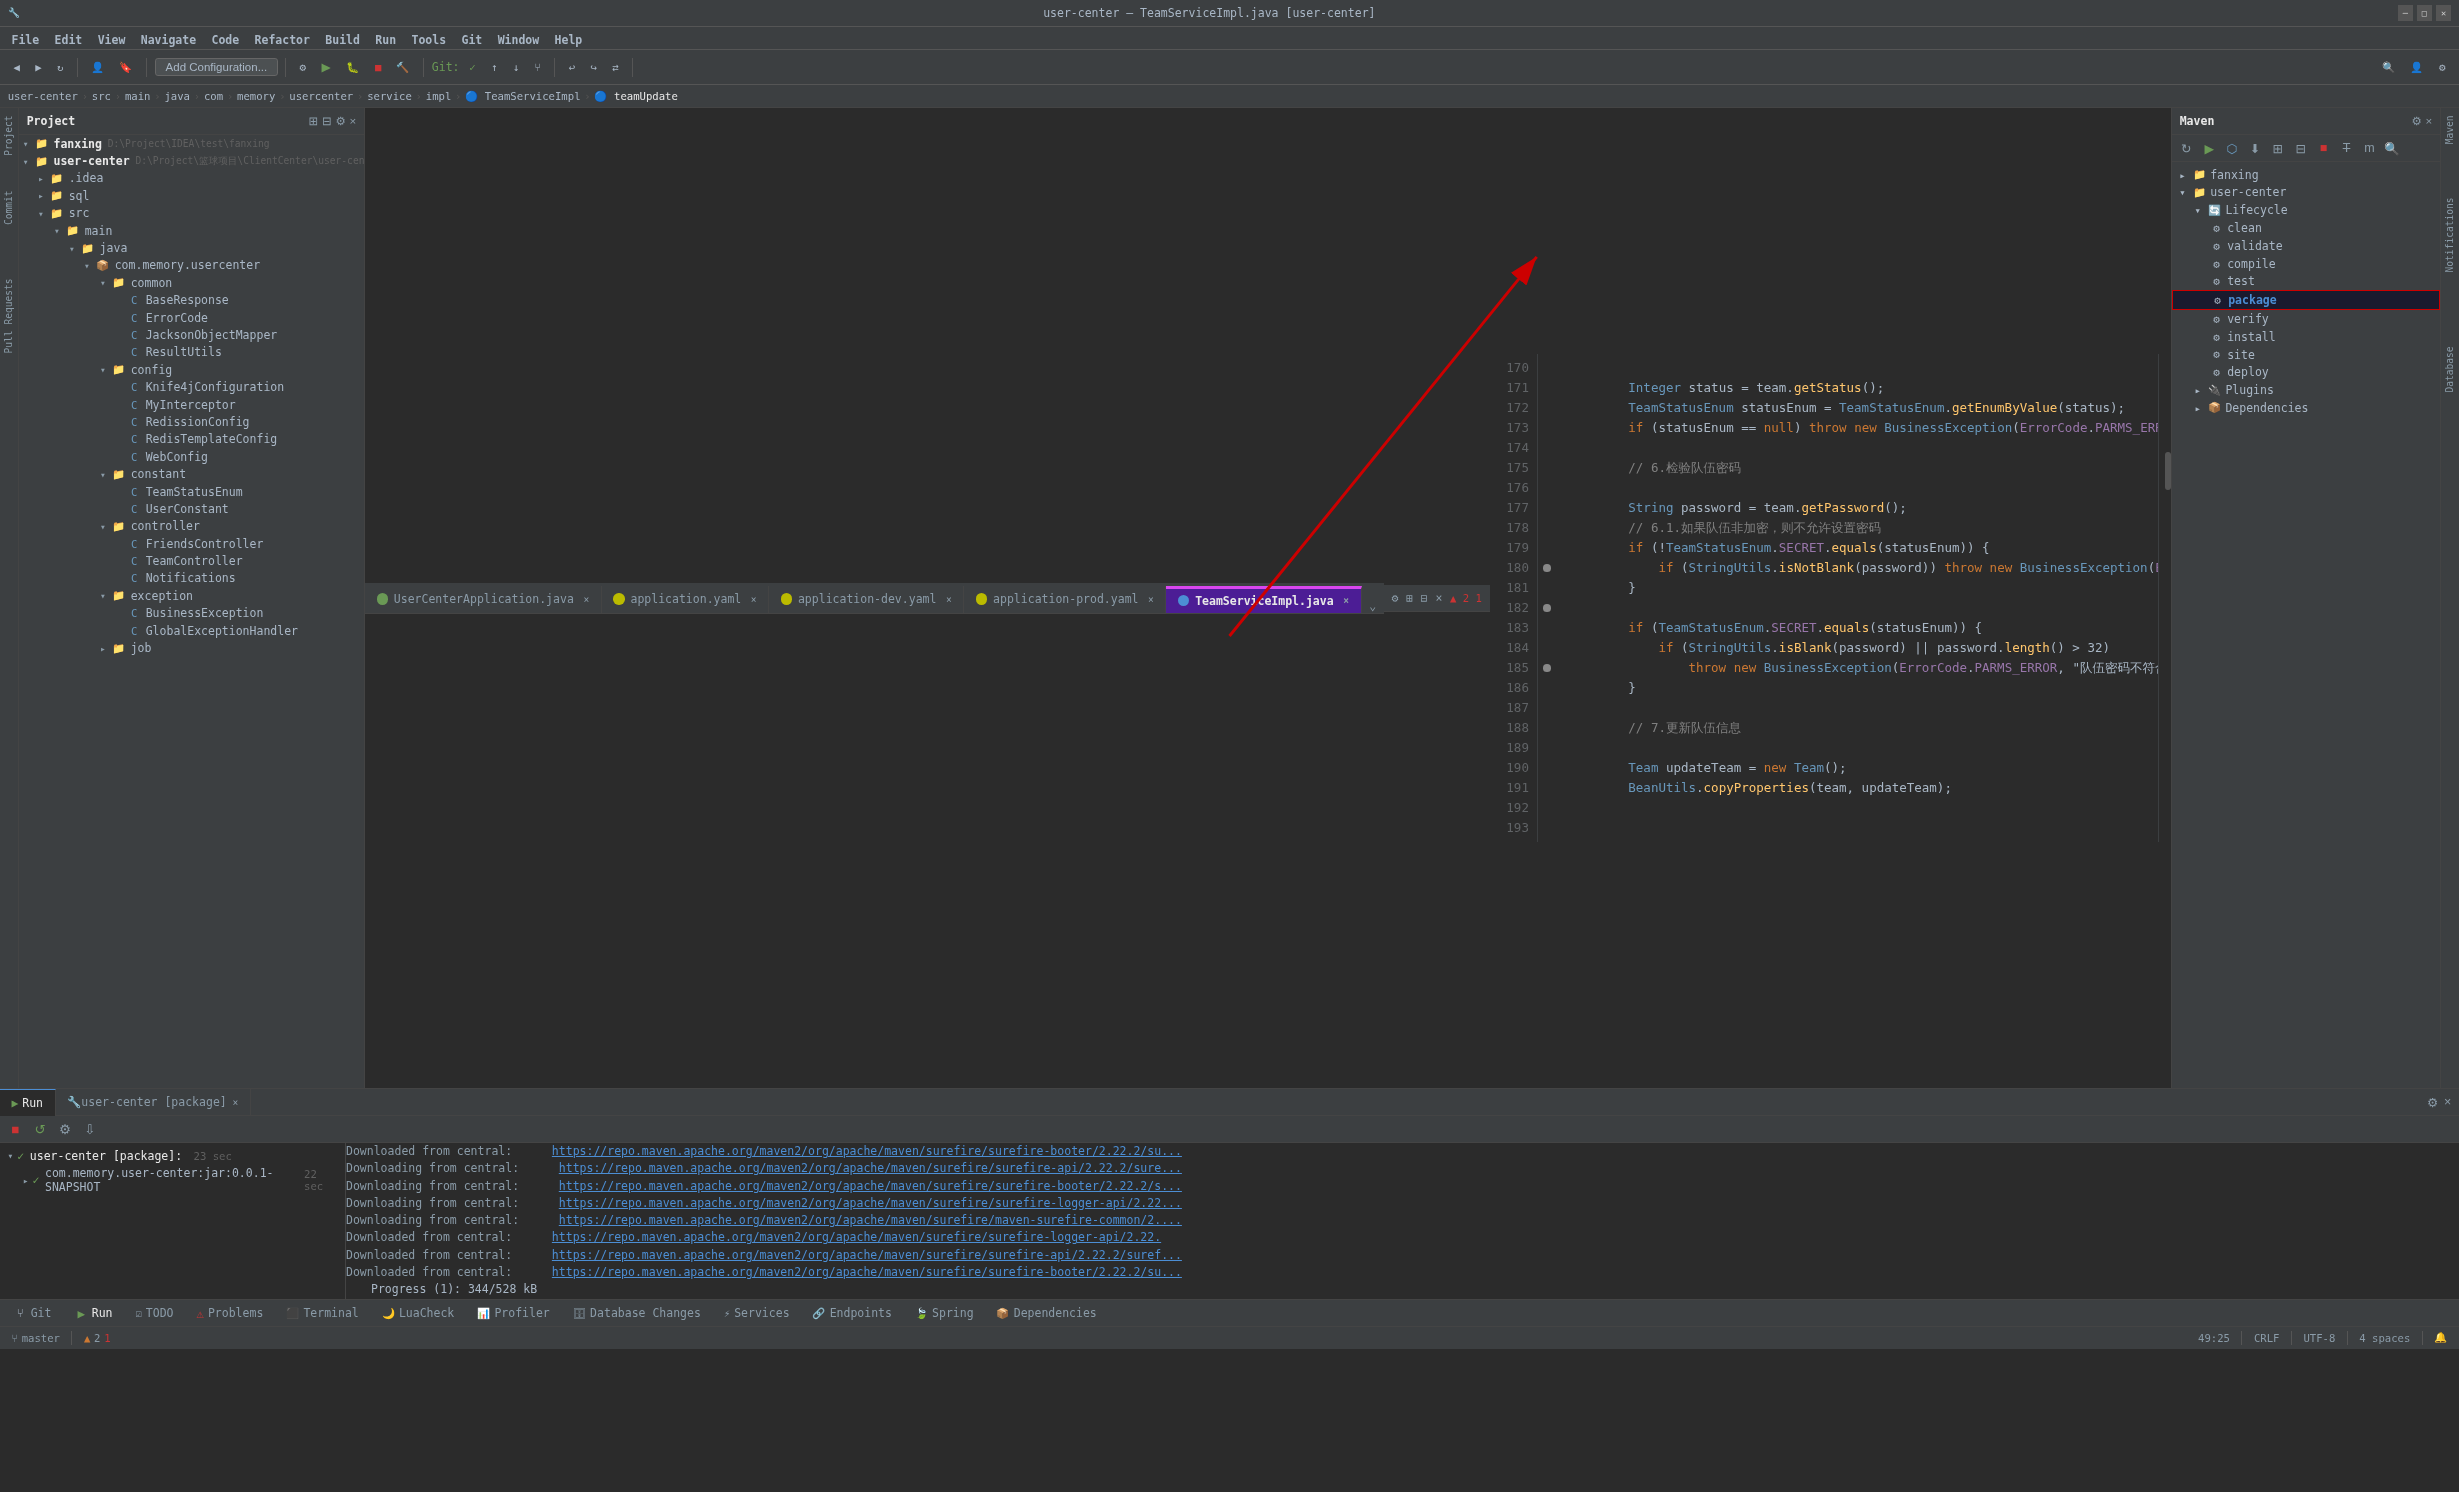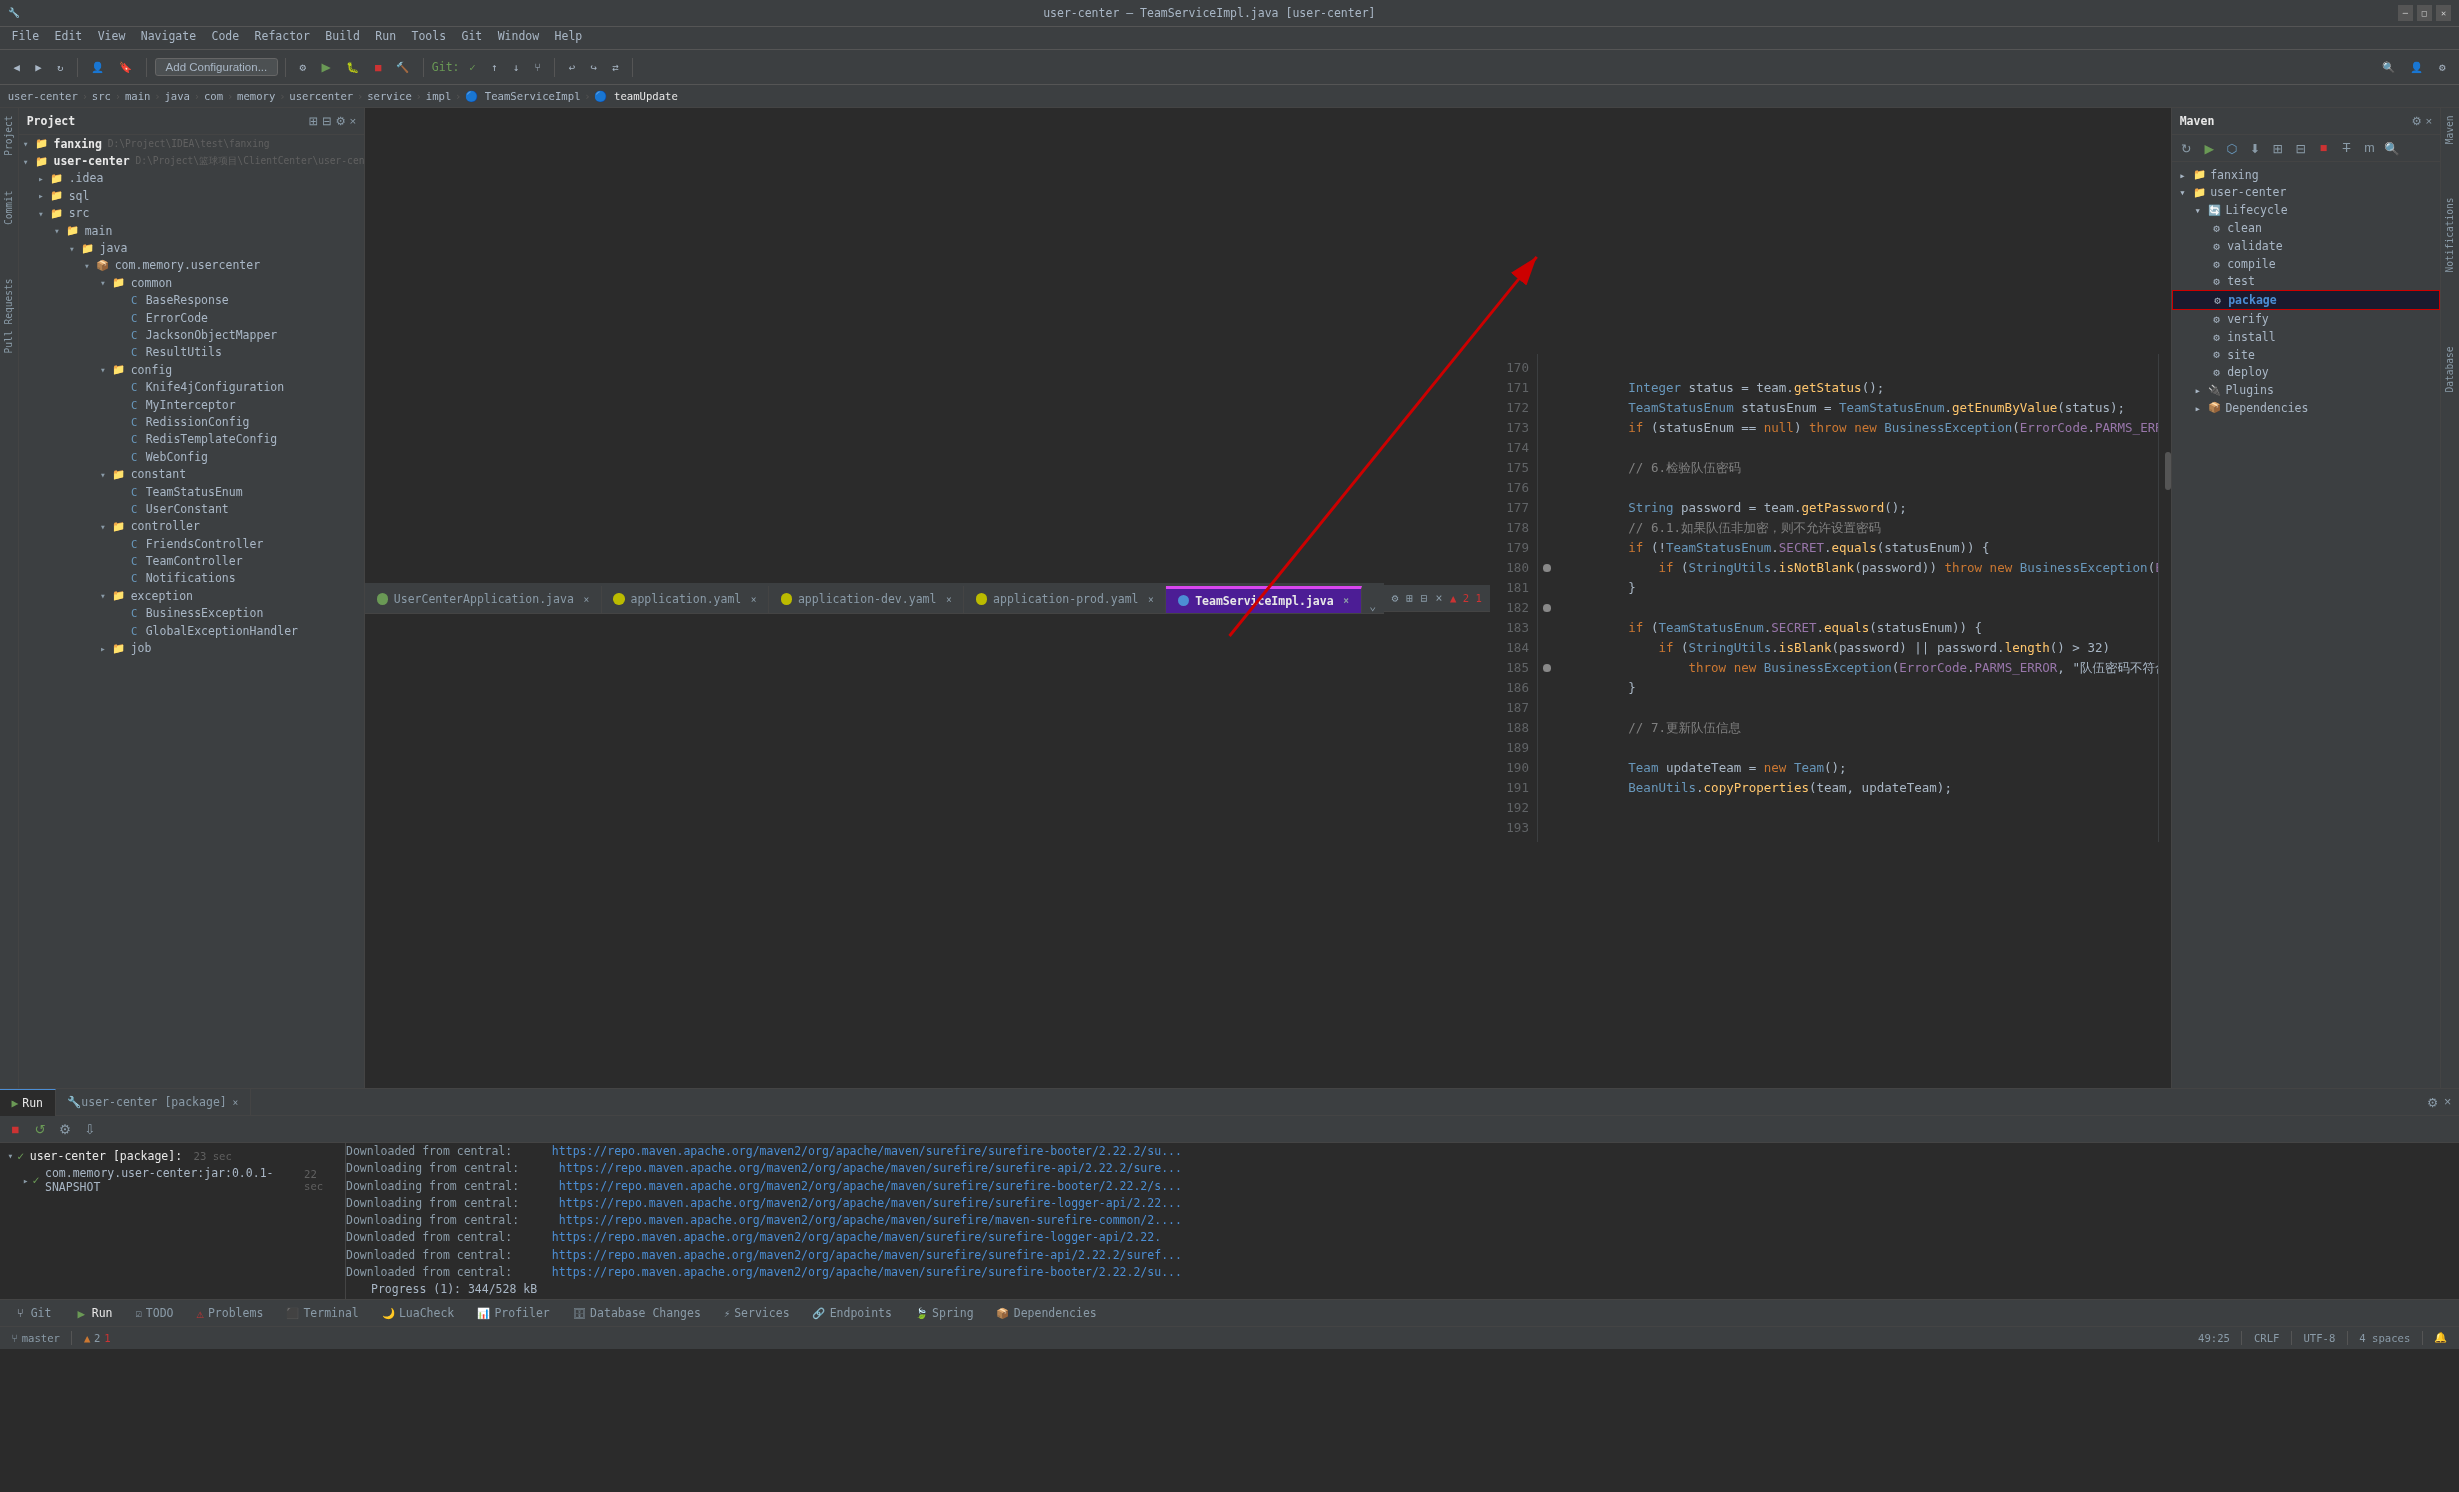--- a/index.html
+++ b/index.html
@@ -7,21 +7,21 @@
     
     
     .title-bar { background: #3c3f41; height: 27px; display: flex; align-items: center; padding: 0 7.7px; border-bottom: 1px solid #555; }
     .title-bar-icons { display: flex; gap: 7.7px; align-items: center; }
     .title-bar-icon { width: 13.4px; height: 13.4px; display: flex; align-items: center; justify-content: center; color: #a9b7c6; font-size: 9.6px; }
     .title-bar-text { flex: 1; text-align: center; font-size: 11.5px; color: #a9b7c6; }
     .title-bar-controls { display: flex; gap: 3.8px; }
     .title-btn { width: 15.4px; height: 15.4px; background: #555; display: flex; align-items: center; justify-content: center; font-size: 8.6px; color: #ccc; cursor: pointer; }
     
     
-    .menu-bar { background: #3c3f41; height: 23px; display: flex; align-items: flex-start; padding: 0 3.8px; border-bottom: 1px solid #555; }
+    .menu-bar { background: #3c3f41; height: 23px; display: flex; align-items: flex-end; padding: 0 3.8px; border-bottom: 1px solid #555; font-weight: bold; }
     .menu-item { padding: 1.9px 7.7px; font-size: 11.5px; color: #a9b7c6; cursor: pointer; }
     
     
     .toolbar { background: #3c3f41; height: 35px; display: flex; align-items: center; padding: 0 7.7px; gap: 3.8px; border-bottom: 1px solid #555; }
     .toolbar-btn { height: 25px; padding: 0 5.8px; background: transparent; border: none; color: #a9b7c6; cursor: pointer; font-size: 10.6px; display: flex; align-items: center; gap: 2.9px; }
     .add-config-btn { background: #4c5052; border: 1px solid #666; border-radius: 2.9px; padding: 1.9px 9.6px; color: #a9b7c6; font-size: 11.5px; }
     .toolbar-sep { width: 1px; height: 19px; background: #555; margin: 0 3.8px; }
     .git-label { color: #6a9955; font-size: 11.5px; }
     
     
@@ -96,21 +96,21 @@
     .maven-icon { width: 13.4px; height: 13.4px; margin-right: 3.8px; display: flex; align-items: center; justify-content: center; font-size: 10.6px; }
     
     
     .bottom-panel { height: 211px; background: #2b2b2b; border-top: 1.9px solid #444; display: flex; flex-direction: column; }
     .bottom-tabs { height: 27px; background: #3c3f41; display: flex; align-items: center; border-bottom: 1px solid #444; }
     .bottom-tab { padding: 0 11.5px; height: 27px; display: flex; align-items: center; font-size: 11.5px; color: #8a9ba8; cursor: pointer; border-right: 1px solid #444; }
     .bottom-tab.active { color: #e8e8e8; background: #2b2b2b; border-top: 1px solid #4c8ed4; }
     .bottom-tab-close { margin-left: 5.8px; font-size: 9.6px; color: #8a9ba8; }
     .log-line { font-size: 11.5px; line-height: 17.3px; display: flex; gap: 7.7px; }
     .log-line .log-label { color: #8a9ba8; flex-shrink: 0; }
-    .log-line .log-url { color: #4c8ed4; cursor: pointer; padding-left: 32px; }
+    .log-line .log-url { color: #4c8ed4; text-decoration: underline; cursor: pointer; padding-left: 32px; }
     .log-line .log-text { color: #a9b7c6; margin-left: 25px; }
     .progress-line { color: #e8e8e8; }
     
     
     .status-bar { height: 23px; background: #3c3f41; display: flex; align-items: center; padding: 0 7.7px; gap: 7.7px; border-top: 1px solid #444; font-size: 10.6px; color: #8a9ba8; }
     .status-item { display: flex; align-items: center; gap: 3.8px; padding: 0 3.8px; }
     .status-sep { width: 1px; height: 13.4px; background: #555; }
     .status-right { margin-left: auto; display: flex; align-items: center; gap: 7.7px; }
     
     

